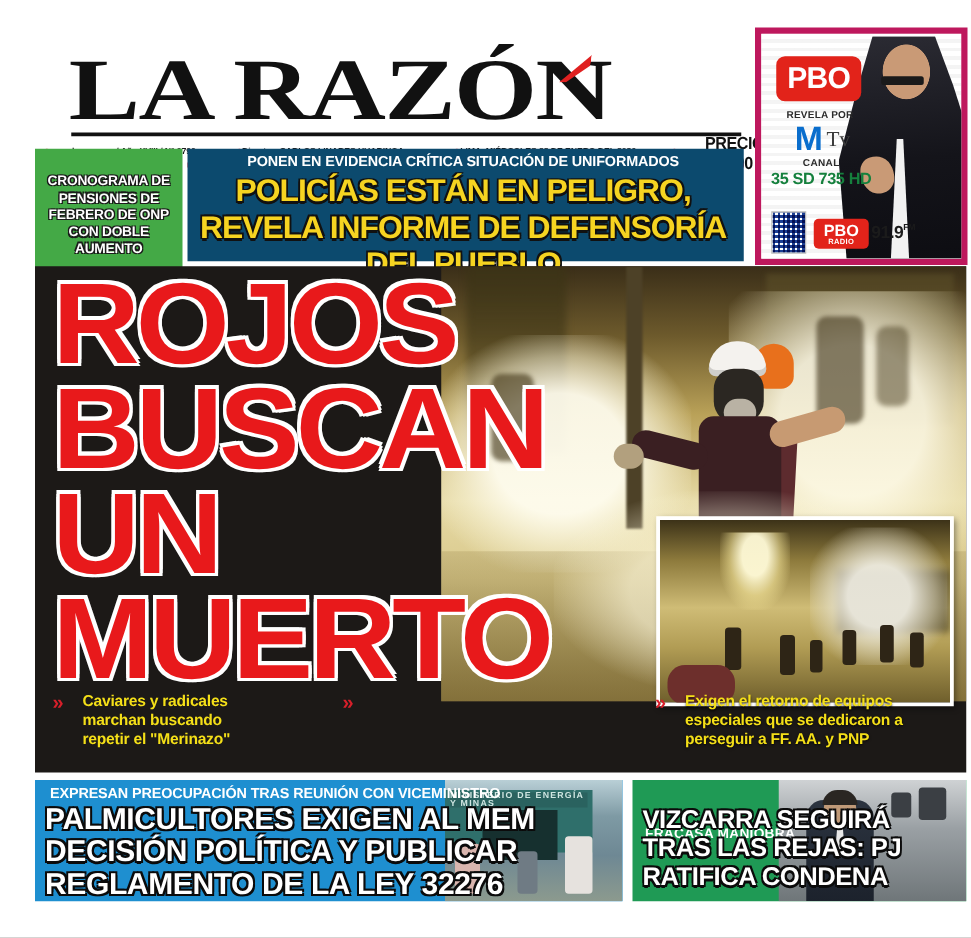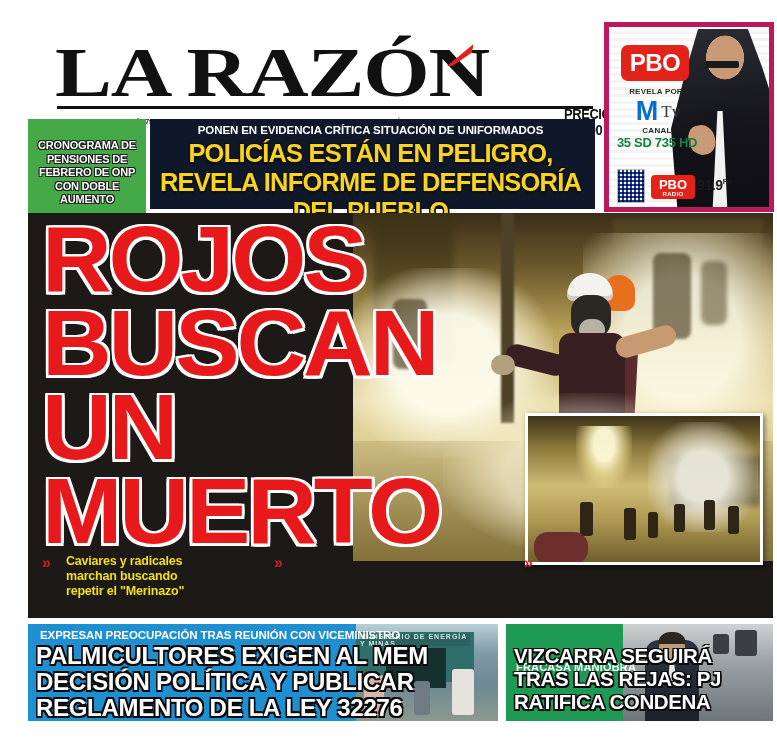--- a/index.html
+++ b/index.html
@@ -160,21 +160,21 @@
   }
   .green-box-txt {
     font-size: 11px; font-weight: bold; color: #ffffff; text-align: center;
     line-height: 13.5px; letter-spacing: -.2px;
     text-shadow:
       -1px -1px 0 #1b1b1b, 1px -1px 0 #1b1b1b,
       -1px  1px 0 #1b1b1b, 1px  1px 0 #1b1b1b;
   }
   .red-banner {
     position: absolute; left: 150px; top: 119px; width: 445px; height: 90px;
-    background: #0f172a;
+    background: #0c4a6e;
     padding: 4px 6px 0 2px;
   }
   .red-kicker {
     font-size: 11.5px; font-weight: bold; color: #ffffff; text-align: center;
     letter-spacing: -.1px; line-height: 15px;
   }
   .red-head {
     margin-top: 1px;
     font-size: 25px; font-weight: bold; color: #f6d421; text-align: center;
     line-height: 29px; letter-spacing: -.8px;
@@ -570,20 +570,23 @@
         <span class="chev">»</span>
         <span class="bullet-txt">Caviares y radicales
 marchan buscando
 repetir el "Merinazo"</span>
       </div>
       <div class="bullet b2">
         <span class="chev">»</span>
       </div>
       <div class="bullet b3">
         <span class="chev">»</span>
+        <span class="bullet-txt">Exigen el retorno de equipos
+especiales que se dedicaron a
+perseguir a FF. AA. y PNP</span>
       </div>
     </div>
   </div>
 
   <div class="blue-box">
     <div class="blue-photo">
       <div class="bp-building"></div>
       <div class="bp-sign">MINISTERIO DE ENERGÍA Y MINAS</div>
       <div class="bp-door"></div>
       <div class="bp-p1"></div>

